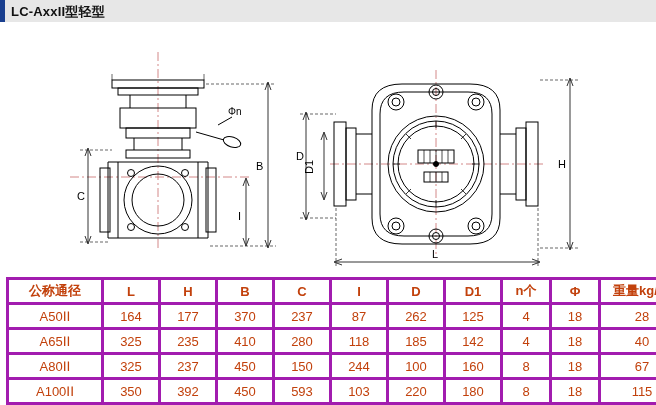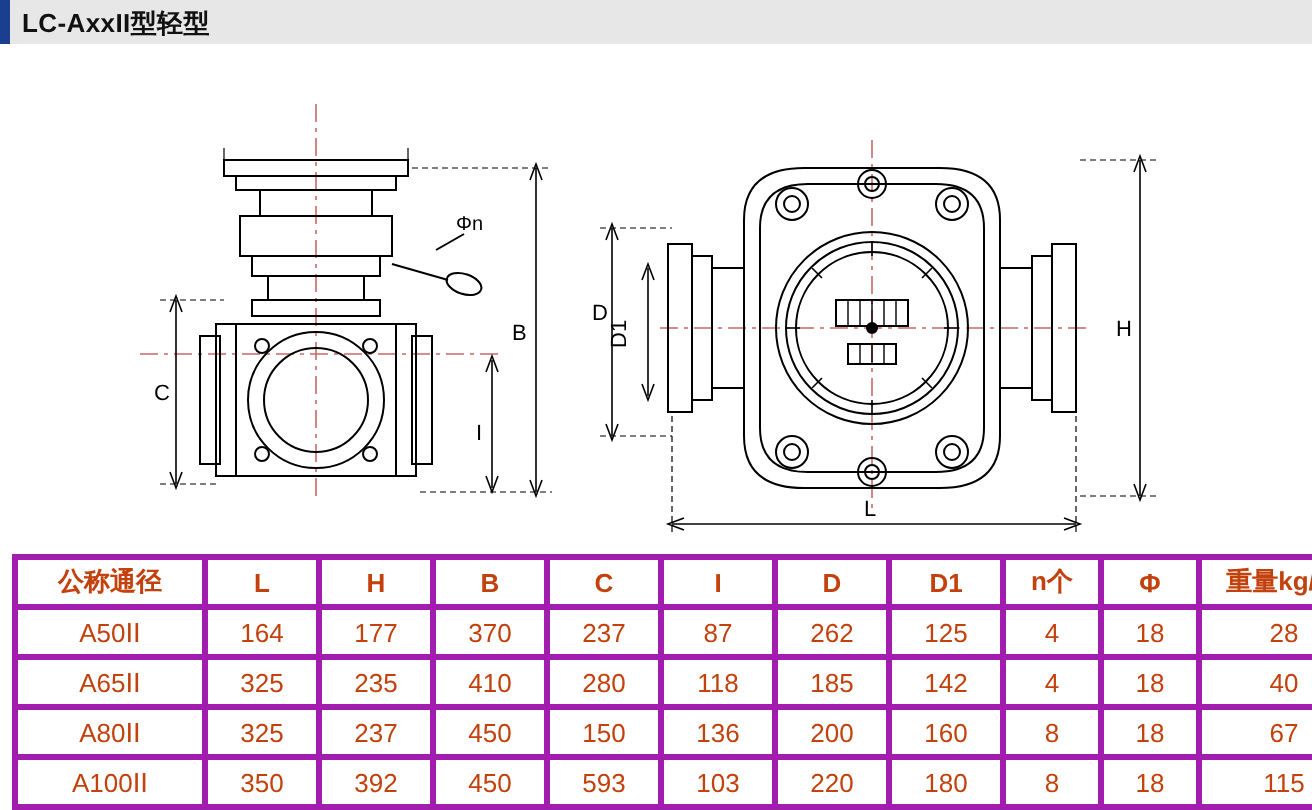--- a/index.html
+++ b/index.html
@@ -305,22 +305,22 @@
           <td class="c-n">4</td>
           <td class="c-phi">18</td>
           <td class="c-w">40</td>
         </tr>
         <tr>
           <td class="name">A80ⅠⅠ</td>
           <td class="c-L">325</td>
           <td class="c-H">237</td>
           <td class="c-B">450</td>
           <td class="c-C">150</td>
-          <td class="c-I">136</td>
-          <td class="c-D">200</td>
+          <td class="c-I">244</td>
+          <td class="c-D">100</td>
           <td class="c-D1">160</td>
           <td class="c-n">8</td>
           <td class="c-phi">18</td>
           <td class="c-w">67</td>
         </tr>
         <tr>
           <td class="name">A100ⅠⅠ</td>
           <td class="c-L">350</td>
           <td class="c-H">392</td>
           <td class="c-B">450</td>

